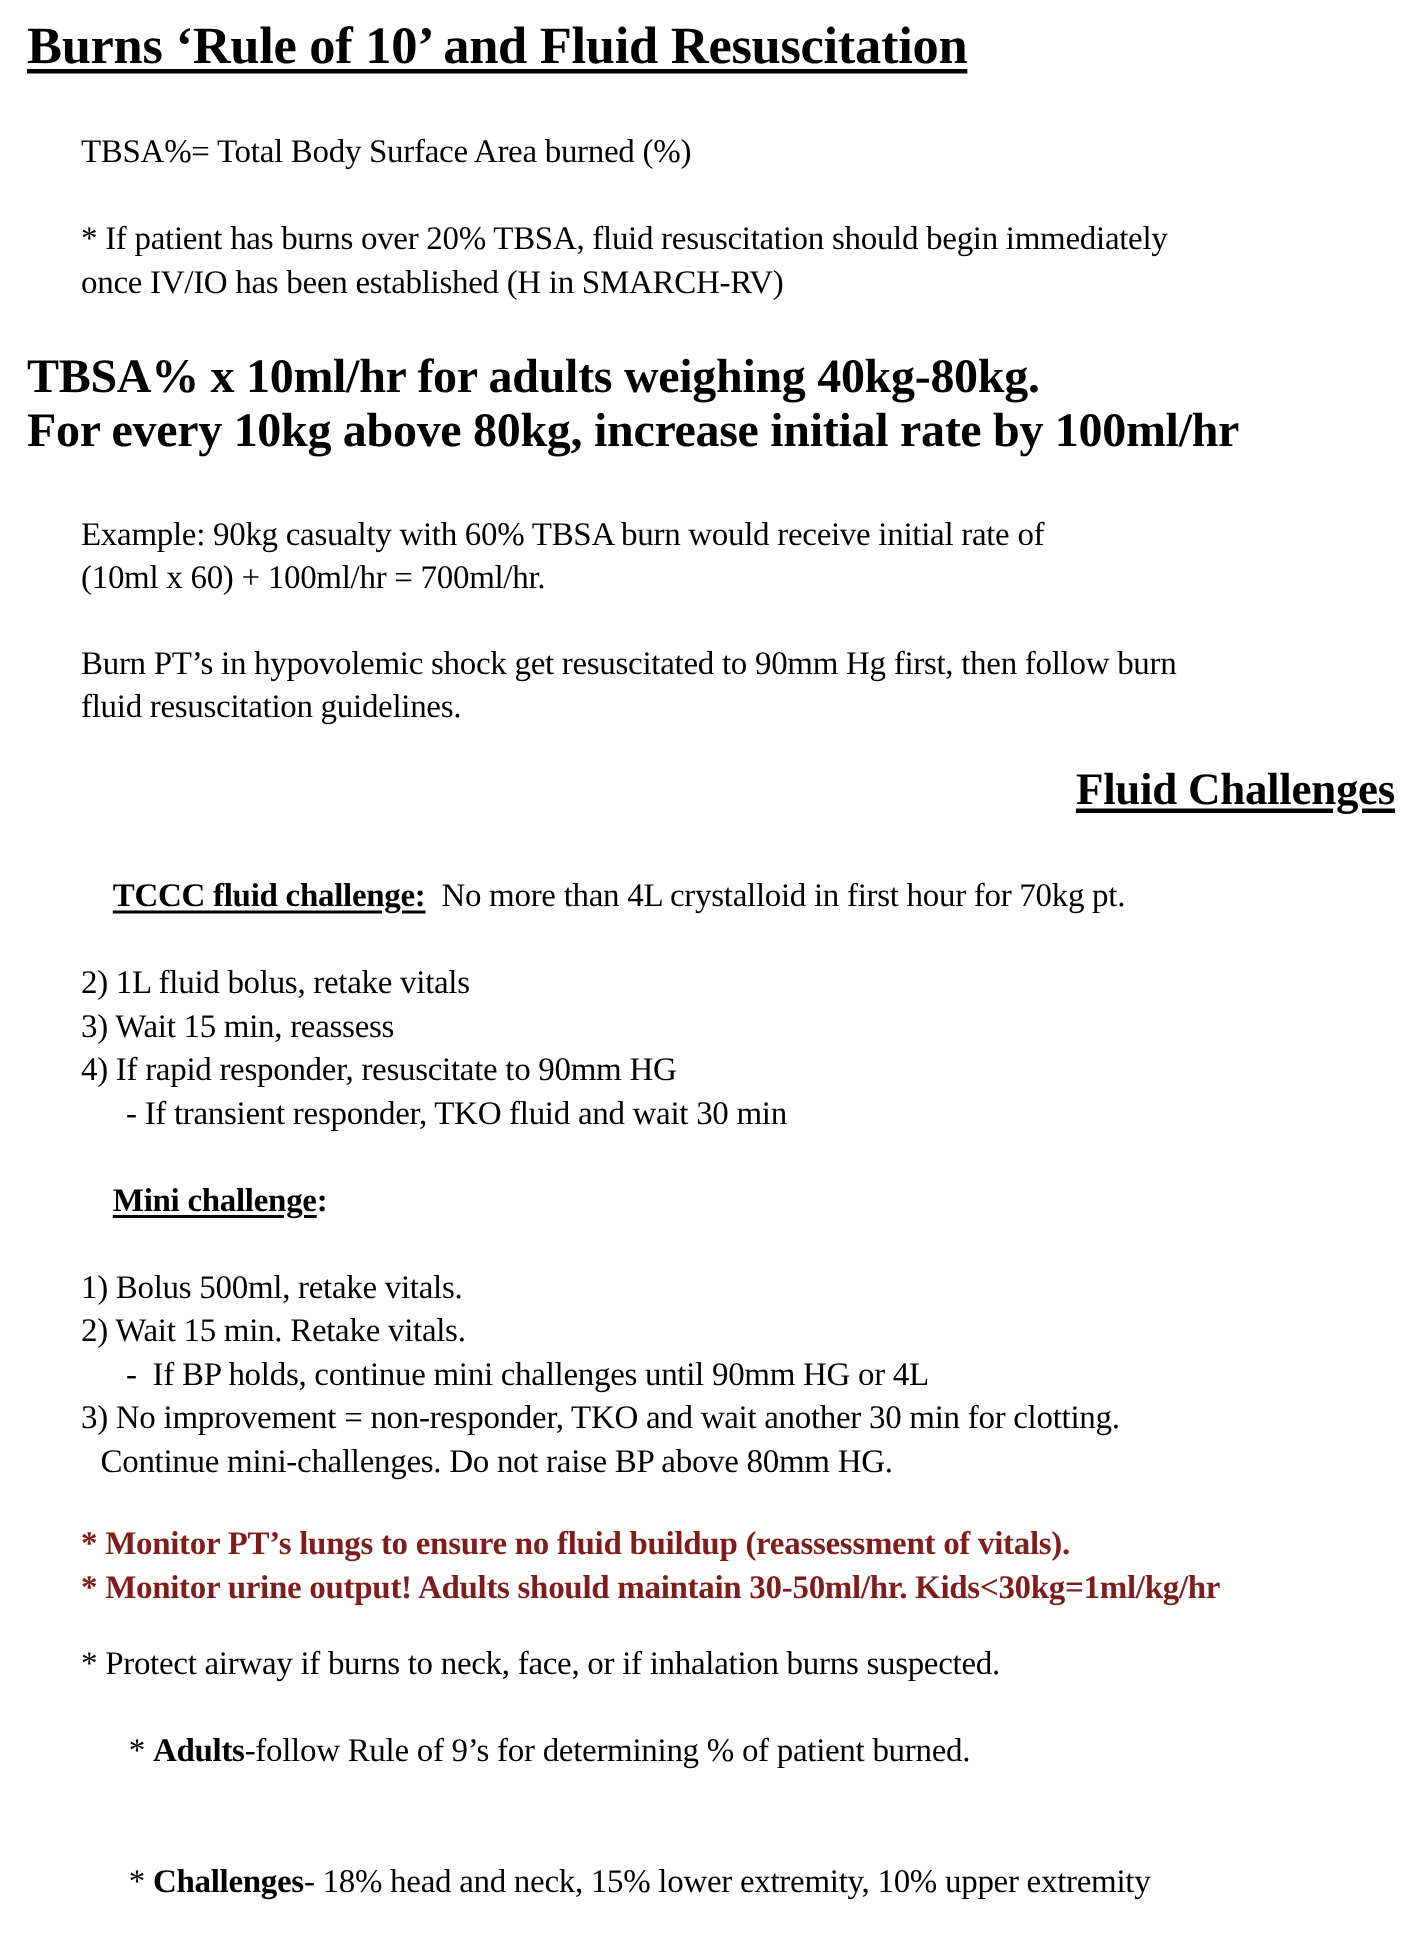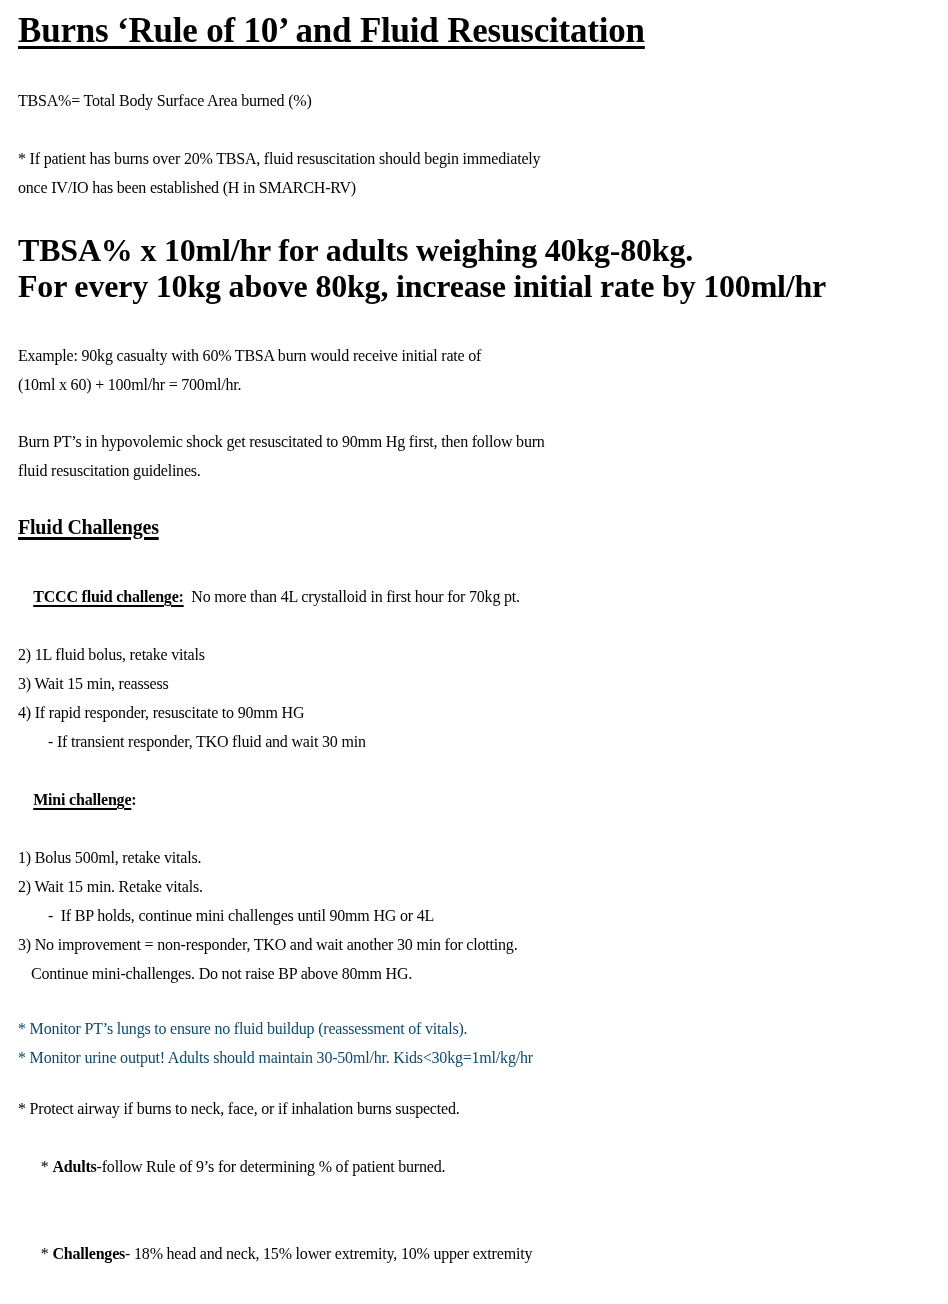--- a/index.html
+++ b/index.html
@@ -16,22 +16,23 @@
     letter-spacing: -0.2px;
   }
   .page {
     padding: 6px 18px 0 18px;
     box-sizing: border-box;
     width: 948px;
     height: 1304px;
   }
   .t {
     white-space: pre-wrap;
-    font-size: 16px;
+    font-size: 22px;
     line-height: 29px;
+    margin-left: 36px;
   }
   h1.doc-title {
     margin: 4px 0 0 0;
     font-size: 35px;
     line-height: 42px;
     font-weight: bold;
     text-decoration: underline;
     text-decoration-thickness: 3px;
     text-underline-offset: 4px;
   }
@@ -41,42 +42,42 @@
     margin-top: 30px;
     font-size: 32px;
     line-height: 36px;
     font-weight: bold;
     white-space: pre-wrap;
   }
   .example     { margin-top: 37px; }
   .shock-note  { margin-top: 28px; }
   .fc-heading {
     margin-top: 23px;
-    text-align: left;
-    font-size: 20px;
+    text-align: right;
+    font-size: 30px;
     line-height: 38px;
     font-weight: bold;
   }
   .fc-heading .u {
     text-decoration: underline;
     text-decoration-thickness: 3px;
     text-underline-offset: 3px;
   }
   .tccc-line { margin-top: 7px; }
   .bu {
     font-weight: bold;
     text-decoration: underline;
     text-decoration-thickness: 2px;
     text-underline-offset: 3px;
   }
   .b { font-weight: bold; }
   .step    { padding-left: 0; }
   .substep { padding-left: 30px; }
   .cont    { padding-left: 13px; }
-  .warnings { margin-top: 26px; color: #0c4a6e; }
+  .warnings { margin-top: 26px; color: #7f1d1d; font-weight: bold; }
   .care-notes { margin-top: 22px; }
 </style>
 </head>
 <body>
 
 <div class="page">
 
   <h1 class="doc-title">Burns ‘Rule of 10’ and Fluid Resuscitation</h1>
 
   <div class="t tbsa-def">TBSA%= Total Body Surface Area burned (%)</div>

